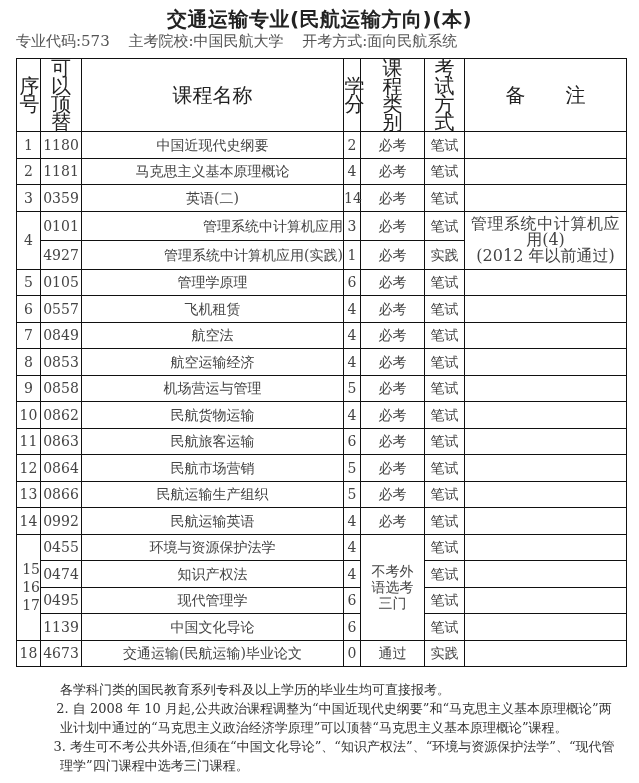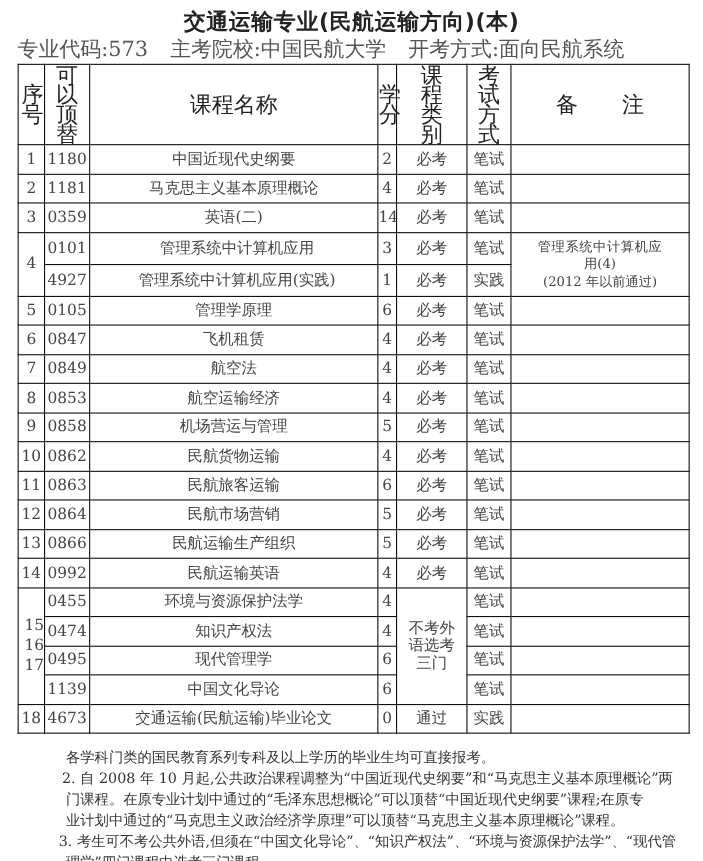--- a/index.html
+++ b/index.html
@@ -1,33 +1,33 @@
 <!DOCTYPE html>
 <html><head>
 <meta charset="utf-8">
 <style>
   html, body { margin:0; padding:0; background:#ffffff; }
   body { width:639px; height:783px; overflow:hidden; position:relative;
          font-family:"DejaVu Serif","Liberation Serif",serif; color:#333; }
   .title { position:absolute; top:6px; left:0; width:639px; text-align:center;
            font-family:"DejaVu Sans","Liberation Sans",sans-serif; font-weight:bold;
            font-size:20px; color:#222; letter-spacing:0.5px; }
-  .meta { position:absolute; top:32px; left:16px; font-size:19px; color:#555; white-space:nowrap; }
+  .meta { position:absolute; top:32px; left:16px; font-size:15px; color:#555; white-space:nowrap; }
   .meta span { margin-right:14px; }
   table.plan { position:absolute; top:58px; left:16px; width:610px; border-collapse:collapse;
                table-layout:fixed; font-size:14px; color:#444; }
   table.plan td, table.plan th { border:1.3px solid #111; padding:0; text-align:center;
                vertical-align:middle; line-height:16px; }
   table.plan th { font-family:"DejaVu Sans","Liberation Sans",sans-serif; font-weight:normal;
                   font-size:20px; color:#222; height:48px; line-height:18px; }
   table.plan tbody td { height:25.5px; }
   td.seq { text-align:left; padding-left:3px; }
   td.code { text-align:left; padding-left:2px; }
-  td.name.left { text-align:center; padding-left:6px; }
-  td.remark { text-align:left; padding-left:2px; font-size:12px; line-height:17px; }
+  td.name.left { text-align:right; padding-left:6px; }
+  td.remark { text-align:left; padding-left:2px; font-size:16px; line-height:17px; }
   td.elective { line-height:18px; }
   .seqstack { line-height:18px; text-align:right; display:block; }
   .notes { position:absolute; top:652px; left:16px; width:612px; font-size:13px; color:#333;
            line-height:19px; }
   .notes .line { white-space:nowrap; }
   .ind1 { padding-left:44px;margin-top:28px; }
   .ind2 { padding-left:24px;text-align:center; }
   .ind3 { padding-left:44px; }
 </style>
 </head>
@@ -124,21 +124,21 @@
       <td class="seq">5</td>
       <td class="code">0105</td>
       <td class="name">管理学原理</td>
       <td>6</td>
       <td>必考</td>
       <td>笔试</td>
       <td class="remark"></td>
     </tr>
     <tr>
       <td class="seq">6</td>
-      <td class="code">0847</td>
+      <td class="code">0557</td>
       <td class="name">飞机租赁</td>
       <td>4</td>
       <td>必考</td>
       <td>笔试</td>
       <td class="remark"></td>
     </tr>
     <tr>
       <td class="seq">7</td>
       <td class="code">0849</td>
       <td class="name">航空法</td>
@@ -256,17 +256,16 @@
       <td>通过</td>
       <td>实践</td>
       <td class="remark"></td>
     </tr>
   </tbody>
 </table>
 
 <div class="notes">
   <div class="line ind1">各学科门类的国民教育系列专科及以上学历的毕业生均可直接报考。</div>
   <div class="line ind2">2. 自 2008 年 10 月起,公共政治课程调整为“中国近现代史纲要”和“马克思主义基本原理概论”两</div>
-  <div class="line ind3">门课程。在原专业计划中通过的“毛泽东思想概论”可以顶替“中国近现代史纲要”课程;在原专</div>
   <div class="line ind3">业计划中通过的“马克思主义政治经济学原理”可以顶替“马克思主义基本原理概论”课程。</div>
   <div class="line ind2">3. 考生可不考公共外语,但须在“中国文化导论”、“知识产权法”、“环境与资源保护法学”、“现代管</div>
   <div class="line ind3">理学”四门课程中选考三门课程。</div>
 </div>
 
 </body></html>

